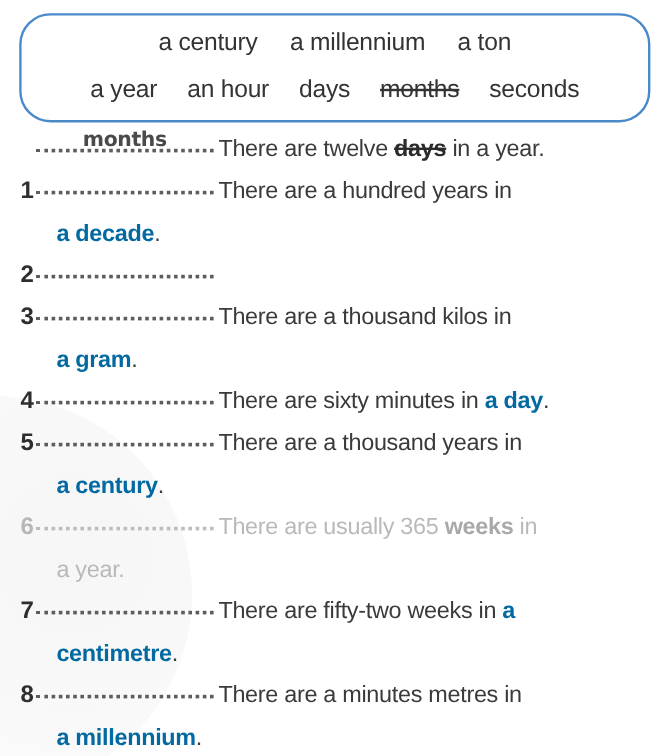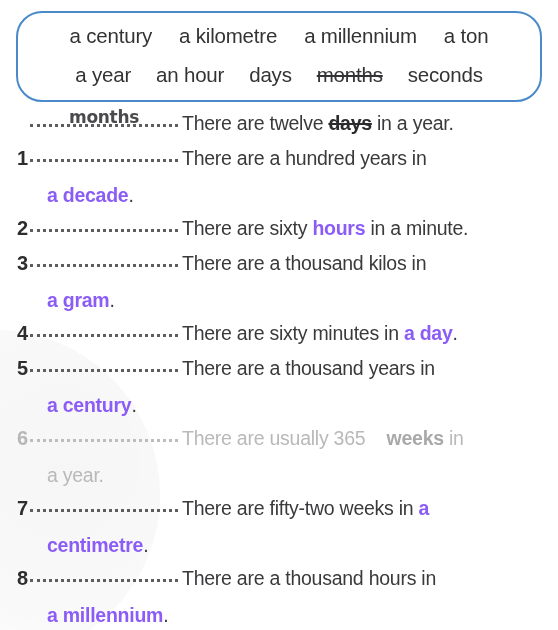--- a/index.html
+++ b/index.html
@@ -140,42 +140,41 @@
     font-size: 19.5px;
     color: #3a3a3c;
     letter-spacing: -0.25px;
     height: 35px;
     line-height: 26px;
   }
   .cont.faded { color: #b9b9bb; }
 
   b.key {
     font-weight: bold;
-    color: #8b5cf6;
-  }
-  b.key.faded { color: #a9a9ab; margin-left: 16px; }
+    color: #0369a1;
+  }
+  b.key.faded { color: #a9a9ab; }
 
   s.struck {
     font-weight: bold;
     color: #2b2b2d;
     text-decoration: line-through;
     text-decoration-thickness: 2px;
   }
 </style>
 </head>
 <body>
 
 <div class="watermark"></div>
 
 <div class="page">
 
   <div class="wordbank">
     <div class="wordbank-row row1">
         <span class="word">a century</span>
-        <span class="word">a kilometre</span>
         <span class="word">a millennium</span>
         <span class="word">a ton</span>
       </div>
     <div class="wordbank-row row2">
         <span class="word">a year</span>
         <span class="word">an hour</span>
         <span class="word">days</span>
         <span class="word used">months</span>
         <span class="word">seconds</span>
       </div>
@@ -201,21 +200,20 @@
             <div class="num">1</div>
             <div class="blank"></div>
             <div class="sentence"><span>There are a hundred years in</span></div>
           </div>
           <div class="cont"><b class="key">a decade</b><span>.</span></div>
         </div>
         <div class="item">
           <div class="line">
             <div class="num">2</div>
             <div class="blank"></div>
-            <div class="sentence"><span>There are sixty </span><b class="key">hours</b><span> in a minute.</span></div>
           </div>
         </div>
         <div class="item">
           <div class="line">
             <div class="num">3</div>
             <div class="blank"></div>
             <div class="sentence"><span>There are a thousand kilos in</span></div>
           </div>
           <div class="cont"><b class="key">a gram</b><span>.</span></div>
         </div>
@@ -247,20 +245,20 @@
             <div class="num">7</div>
             <div class="blank"></div>
             <div class="sentence"><span>There are fifty-two weeks in </span><b class="key">a</b></div>
           </div>
           <div class="cont"><b class="key">centimetre</b><span>.</span></div>
         </div>
         <div class="item">
           <div class="line">
             <div class="num">8</div>
             <div class="blank"></div>
-            <div class="sentence"><span>There are a thousand hours in</span></div>
+            <div class="sentence"><span>There are a minutes metres in</span></div>
           </div>
           <div class="cont"><b class="key">a millennium</b><span>.</span></div>
         </div>
       </div>
 
   </div>
 </div>
 
 </body></html>

